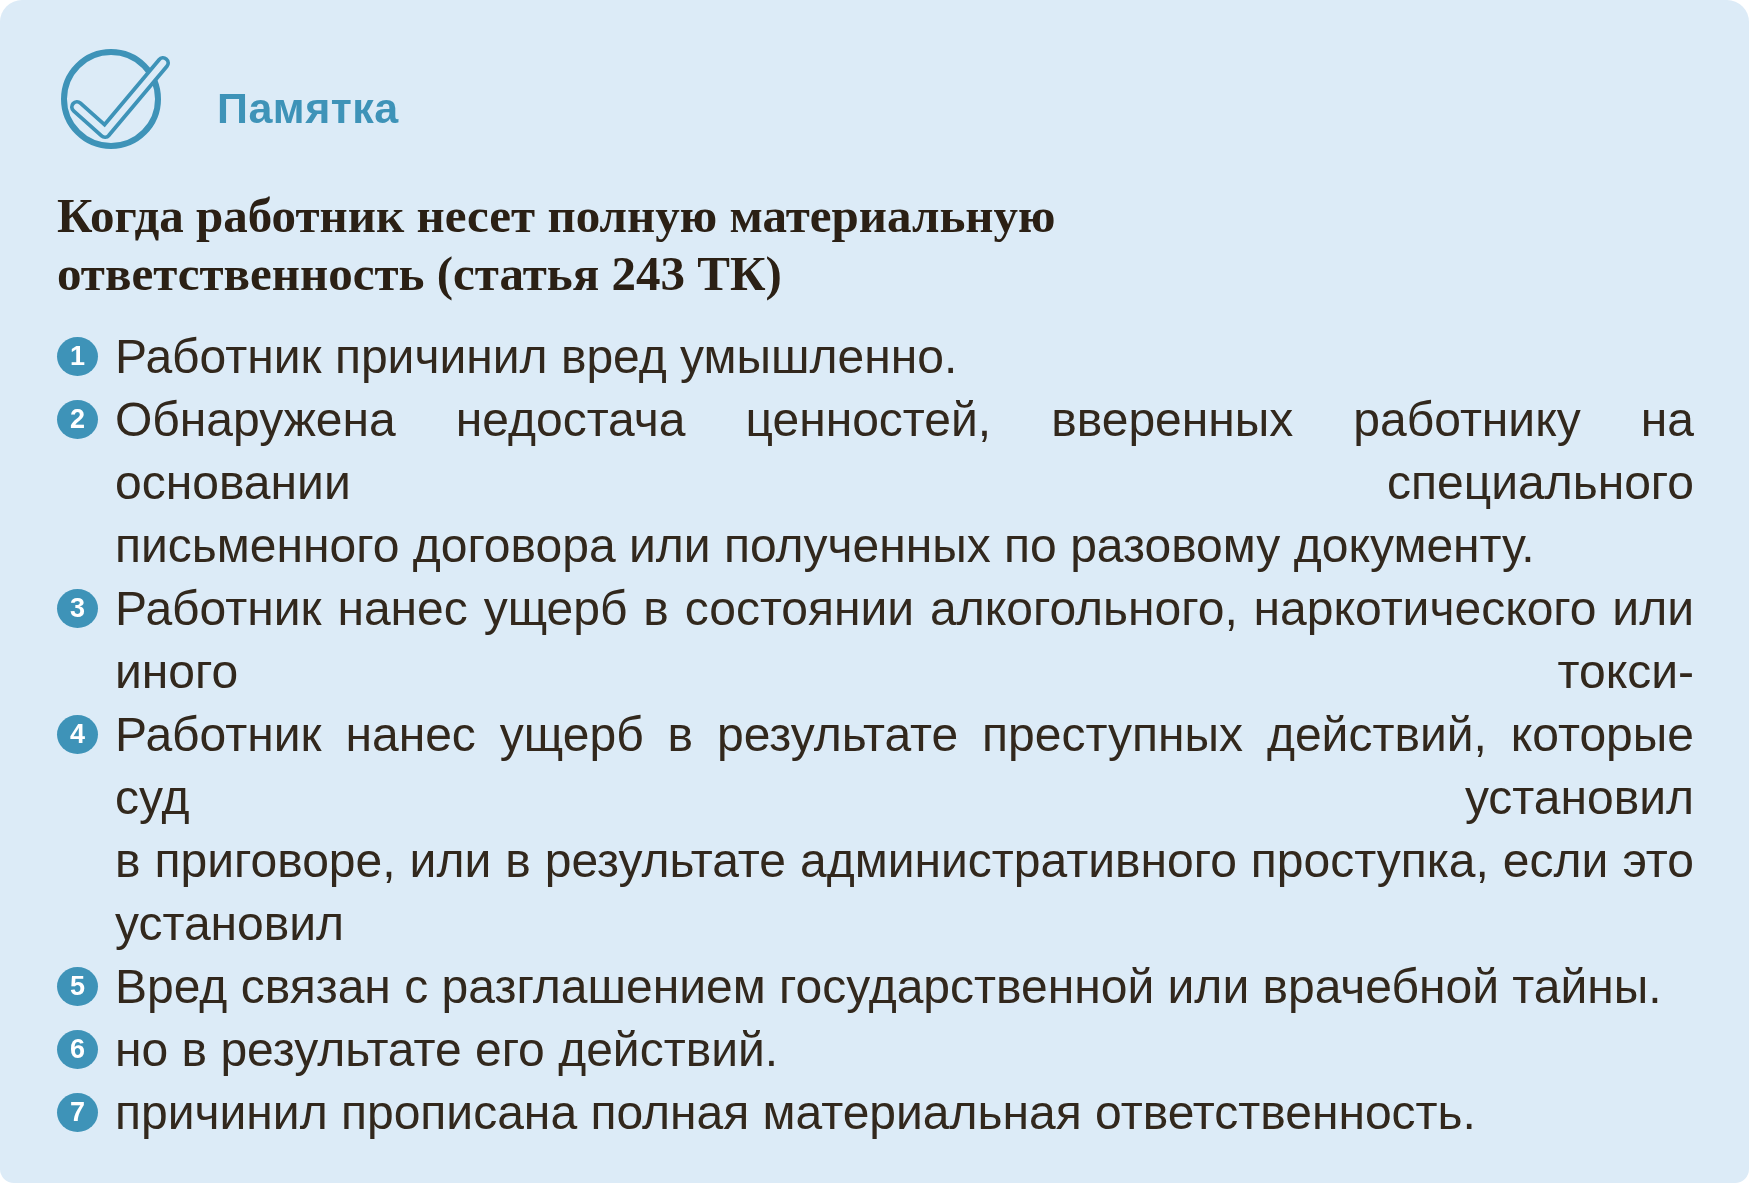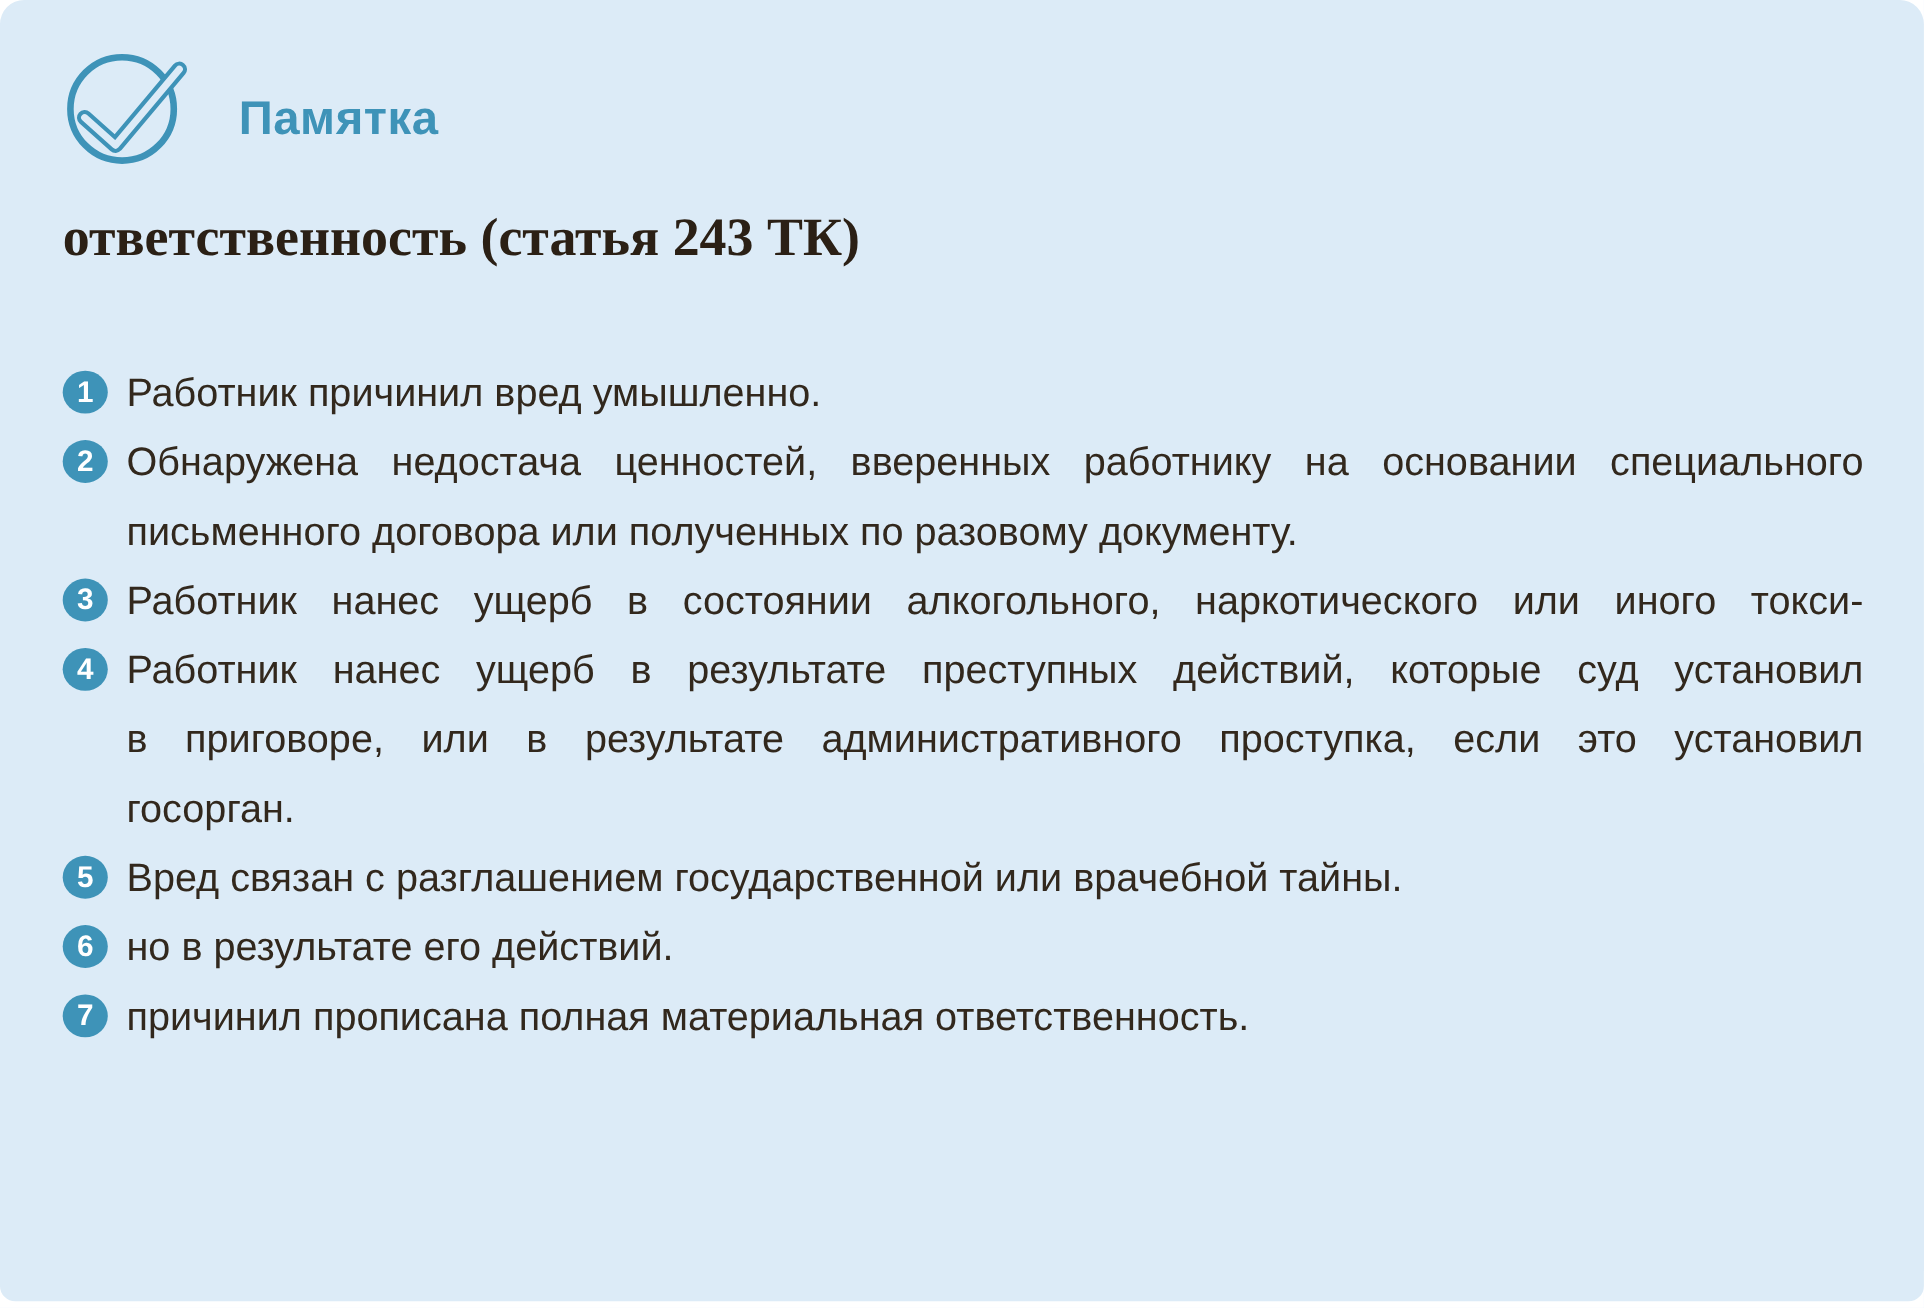--- a/index.html
+++ b/index.html
@@ -54,21 +54,21 @@
   .badge{
     width:41px;height:39px;margin-top:12px;
     border-radius:50%;
     background:var(--accent);
     color:var(--badge-num);
     font-size:27px;font-weight:700;
     display:flex;align-items:center;justify-content:center;
   }
   .text-cell{
     flex:1;min-width:0;
-    font-size:36px;line-height:63px;
+    font-size:48px;line-height:63px;
     color:var(--text-color);
   }
   .line{white-space:nowrap;overflow:visible;}
   .line.j{
     white-space:normal;
     text-align:justify;
     text-align-last:justify;
   }
 </style>
 </head>
@@ -78,20 +78,21 @@
 
   <svg class="header-icon" viewBox="0 0 112 106" fill="none" xmlns="http://www.w3.org/2000/svg">
     <circle cx="53" cy="53" r="47" stroke="currentColor" stroke-width="6" fill="none"></circle>
     <path d="M19 61 L47 86 L105 17" stroke="currentColor" stroke-width="14" stroke-linecap="round" stroke-linejoin="round" fill="none"></path>
     <path d="M19 61 L47 86 L105 17" stroke="var(--bg)" stroke-width="6.5" stroke-linecap="round" stroke-linejoin="round" fill="none"></path>
   </svg>
 
   <div class="memo-label">Памятка</div>
 
   <div class="title">
+    <div>Когда работник несет полную материальную</div>
     <div>ответственность (статья 243 ТК)</div>
   </div>
 
   <div class="list">
       <div class="item">
         <div class="badge-cell">
           <div class="badge">1</div>
         </div>
         <div class="text-cell">
           <div class="line">Работник причинил вред умышленно.</div>
@@ -114,21 +115,20 @@
           <div class="line j">Работник нанес ущерб в состоянии алкогольного, наркотического или иного токси-</div>
         </div>
       </div>
       <div class="item">
         <div class="badge-cell">
           <div class="badge">4</div>
         </div>
         <div class="text-cell">
           <div class="line j">Работник нанес ущерб в результате преступных действий, которые суд установил</div>
           <div class="line j">в приговоре, или в результате административного проступка, если это установил</div>
-          <div class="line">госорган.</div>
         </div>
       </div>
       <div class="item">
         <div class="badge-cell">
           <div class="badge">5</div>
         </div>
         <div class="text-cell">
           <div class="line">Вред связан с разглашением государственной или врачебной тайны.</div>
         </div>
       </div>

